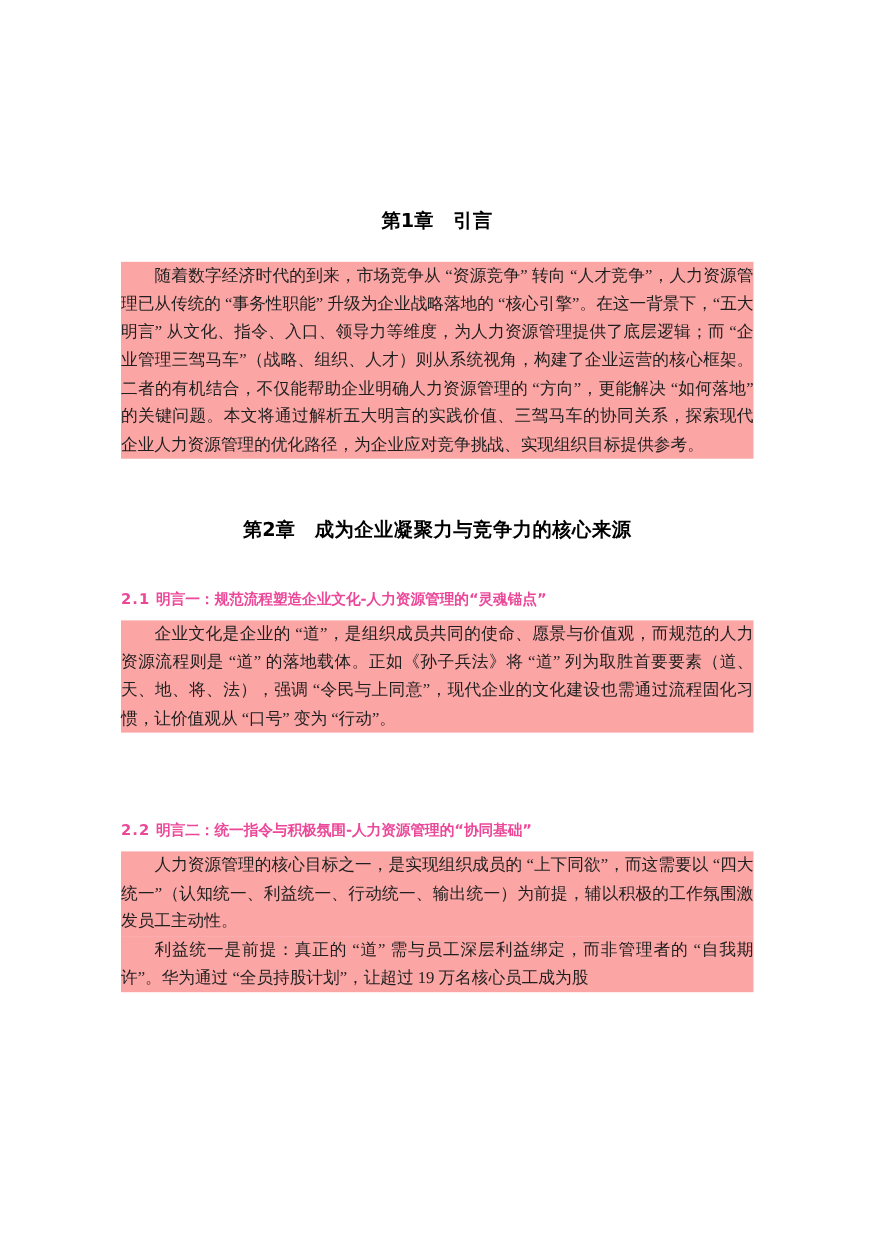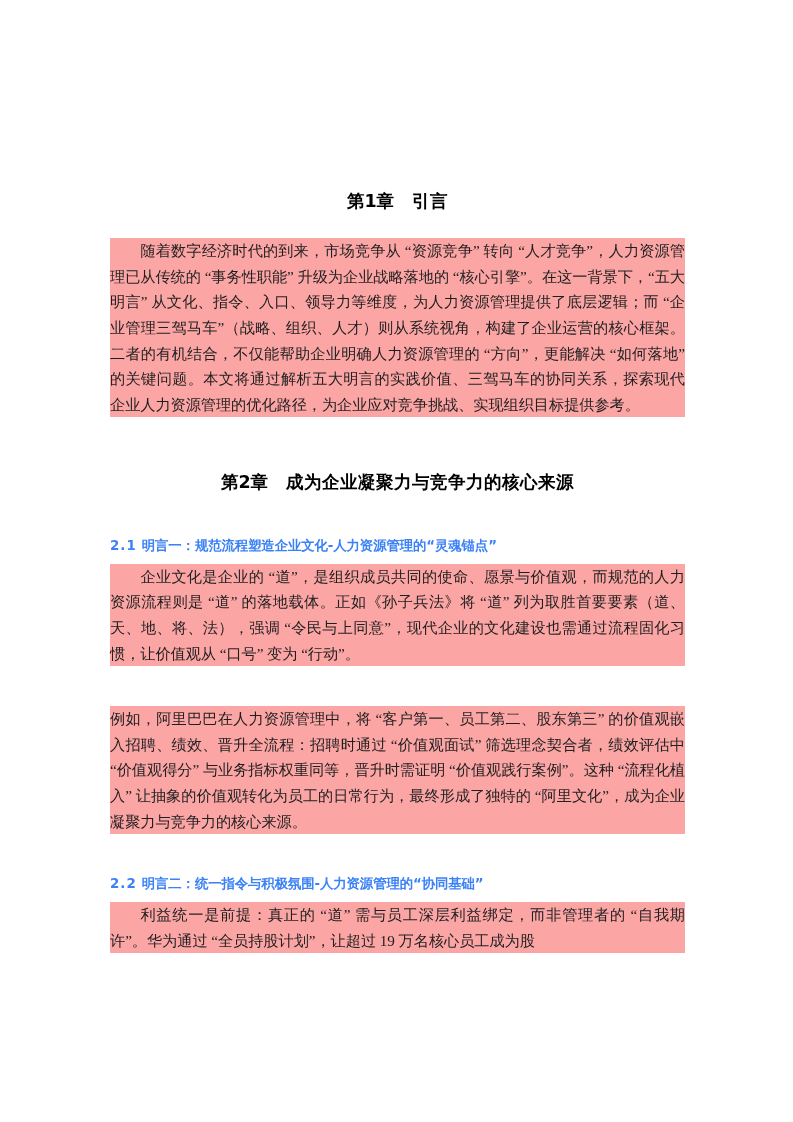--- a/index.html
+++ b/index.html
@@ -53,21 +53,21 @@
   .chapter-heading .gap {
     display: inline-block;
     width: 18px;
   }
 
   
   .section-heading {
     font-family: "DejaVu Sans", "Liberation Sans", sans-serif;
     font-weight: bold;
     font-size: 13.4px;
-    color: #3b82f6;
+    color: #ec4899;
     margin: 0;
     padding: 0;
     line-height: 1.5;
     white-space: nowrap;
     letter-spacing: -0.1px;
   }
   .section-heading .sec-num {
     letter-spacing: 1px;
     margin-right: 5px;
   }
@@ -125,27 +125,27 @@
     <h2 class="section-heading">
       <span class="sec-num">2.1</span><span>明言一：规范流程塑造企业文化-人力资源管理的“灵魂锚点”</span>
     </h2>
 
     <div class="sp-8"></div>
 
     <p class="body indent">企业文化是企业的 “道”，是组织成员共同的使命、愿景与价值观，而规范的人力资源流程则是 “道” 的落地载体。正如《孙子兵法》将 “道” 列为取胜首要要素（道、天、地、将、法），强调 “令民与上同意”，现代企业的文化建设也需通过流程固化习惯，让价值观从 “口号” 变为 “行动”。</p>
 
     <div class="sp-40"></div>
 
-    <p class="body noindent">例如，阿里巴巴在人力资源管理中，将 “客户第一、员工第二、股东第三” 的价值观嵌入招聘、绩效、晋升全流程：招聘时通过 “价值观面试” 筛选理念契合者，绩效评估中 “价值观得分” 与业务指标权重同等，晋升时需证明 “价值观践行案例”。这种 “流程化植入” 让抽象的价值观转化为员工的日常行为，最终形成了独特的 “阿里文化”，成为企业凝聚力与竞争力的核心来源。</p>
 
     <div class="sp-40"></div>
 
     <h2 class="section-heading">
       <span class="sec-num">2.2</span><span>明言二：统一指令与积极氛围-人力资源管理的“协同基础”</span>
     </h2>
 
     <div class="sp-8"></div>
 
+    <p class="body indent">人力资源管理的核心目标之一，是实现组织成员的 “上下同欲”，而这需要以 “四大统一”（认知统一、利益统一、行动统一、输出统一）为前提，辅以积极的工作氛围激发员工主动性。</p>
 
     <p class="body indent">利益统一是前提：真正的 “道” 需与员工深层利益绑定，而非管理者的 “自我期许”。华为通过 “全员持股计划”，让超过 19 万名核心员工成为股</p>
 
   </div>
 </div>
 
 </body></html>

